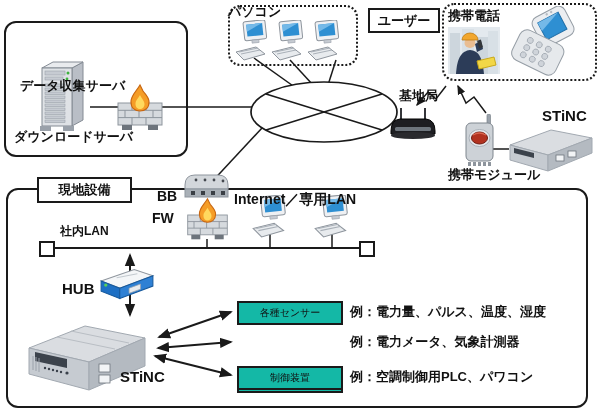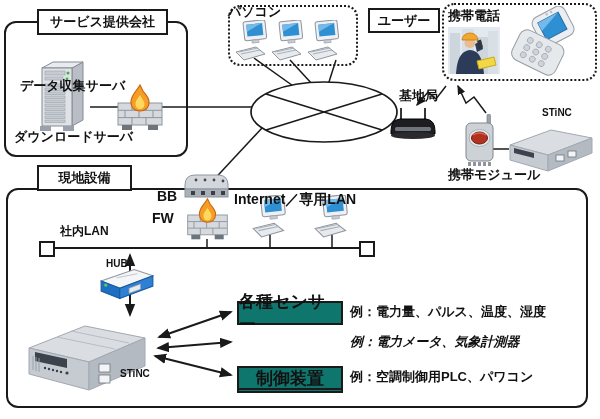--- a/index.html
+++ b/index.html
@@ -1,28 +1,28 @@
 <!DOCTYPE html>
 <html><head>
 <meta charset="utf-8">
 <style>
   html,body{margin:0;padding:0;background:#fff;}
   #stage{position:relative;width:600px;height:419px;background:#fff;overflow:hidden;
          font-family:"Liberation Sans","DejaVu Sans",sans-serif;color:#111;}
   svg.icon{position:absolute;z-index:2;}
   .lbl{position:absolute;z-index:3;font-size:13px;font-weight:600;white-space:nowrap;line-height:1.15;}
   .lbl.c{text-align:left;}
-  .lbl.big{font-size:10px;}
+  .lbl.big{font-size:15px;}
   .titlebox{position:absolute;z-index:4;background:#fff;border:2px solid #1a1a1a;
             display:flex;align-items:center;justify-content:center;
             font-size:13px;font-weight:700;white-space:nowrap;}
   .groupbox{position:absolute;z-index:0;border:2px solid #1a1a1a;border-radius:12px;background:#fff;}
   .dotbox{position:absolute;z-index:0;border:2px dotted #1a1a1a;border-radius:12px;background:#fff;}
-  .devbox{position:absolute;z-index:3;background:#0f766e;border:2px solid #1a1a1a;
-          display:flex;align-items:center;justify-content:center;font-size:17px;font-weight:700;}
+  .devbox{position:absolute;z-index:3;background:#14b8a6;border:2px solid #1a1a1a;
+          display:flex;align-items:center;justify-content:center;font-size:10px;font-weight:400;}
   .sq{position:absolute;z-index:3;width:12px;height:12px;background:#fff;border:2px solid #1a1a1a;}
   #lines{position:absolute;left:0;top:0;z-index:1;pointer-events:none;}
 </style>
 </head>
 <body>
 
 <div id="stage">
 
   <svg id="lines" width="600" height="419" viewBox="0 0 600 419">
     <defs>
@@ -47,21 +47,20 @@
       <path d="M270,233 L270,248"></path>
       <path d="M332,233 L332,248"></path>
       <path d="M130,255 L130,315" stroke-width="2" marker-start="url(#ah)" marker-end="url(#ah)"></path>
       <path d="M159,337 L231,312" stroke-width="2" marker-start="url(#ah)" marker-end="url(#ah)"></path>
       <path d="M158,348 L231,342" stroke-width="2" marker-start="url(#ah)" marker-end="url(#ah)"></path>
       <path d="M155,356 L231,375" stroke-width="2" marker-start="url(#ah)" marker-end="url(#ah)"></path>
     </g>
   </svg>
 
   <div class="groupbox" style="left:4px;top:21px;width:180px;height:132px;"></div>
-  <div class="titlebox" style="left:37px;top:9px;width:127px;height:22px;">サービス提供会社</div>
   <div class="lbl c" style="left:20px;top:40px;width:160px;margin-top:39px;">データ収集サーバ</div>
   <div class="lbl c" style="left:14px;top:130px;width:172px;">ダウンロードサーバ</div>
 
   <svg class="icon" style="left:36px;top:60px;" width="56" height="74" viewBox="0 0 56 74">
     <polygon points="36,8 47,2 47,60 36,66" fill="#b9bec6" stroke="#848b94"></polygon>
     <polygon points="6,8 17,2 47,2 36,8" fill="#e9ebee" stroke="#848b94"></polygon>
     <rect x="6" y="8" width="30" height="58" fill="#dfe2e6" stroke="#848b94"></rect>
     <rect x="9" y="11" width="20" height="4" fill="#c6cbd2" stroke="#9aa1aa" stroke-width="0.6"></rect>
     <rect x="9" y="17" width="18" height="3" fill="#c6cbd2" stroke="#9aa1aa" stroke-width="0.6"></rect>
     <circle cx="32" cy="13" r="1.5" fill="#3db13d"></circle>
@@ -210,21 +209,21 @@
   <svg class="icon" style="left:506px;top:125px;" width="90" height="48" viewBox="0 0 90 48">
     <polygon points="4,20 45,5 86,13 42,30" fill="#dadde1" stroke="#a2a9b1"></polygon>
     <polygon points="4,20 42,30 42,46 4,35" fill="#c6cbd1" stroke="#a2a9b1"></polygon>
     <polygon points="42,30 86,13 86,28 42,46" fill="#b4bac1" stroke="#a2a9b1"></polygon>
     <polygon points="8,23 28,28 28,33 8,28" fill="#3c434c"></polygon>
     <rect x="50" y="30" width="8" height="6" fill="#f2f4f6" stroke="#6e757d" stroke-width="0.8"></rect>
     <rect x="62" y="26" width="8" height="6" fill="#f2f4f6" stroke="#6e757d" stroke-width="0.8"></rect>
   </svg>
 
   <div class="groupbox" style="left:6px;top:188px;width:578px;height:216px;"></div>
-  <div class="titlebox" style="left:37px;top:165px;width:91px;height:22px;">現地設備</div>
+  <div class="titlebox" style="left:37px;top:177px;width:91px;height:22px;">現地設備</div>
 
   <div class="lbl" style="left:157px;top:188px;font-size:14px;text-align:right;">BB</div>
   <svg class="icon" style="left:182px;top:170px;" width="49" height="31" viewBox="0 0 49 31">
     <path d="M3,15 Q3,5 13,5 L36,5 Q46,5 46,15 L46,19 L3,19 z" fill="#d3d7db" stroke="#8e959d"></path>
     <rect x="3" y="19" width="43" height="8" fill="#a9b0b7" stroke="#8e959d"></rect>
     <g fill="#3a3f45">
       <rect x="9" y="21" width="4" height="4"></rect>
         <rect x="19" y="21" width="4" height="4"></rect>
       <rect x="29" y="21" width="4" height="4"></rect>
         <rect x="39" y="21" width="4" height="4"></rect>
@@ -277,21 +276,21 @@
       <rect x="9" y="1" width="22" height="19" rx="2" fill="#eef0f3" stroke="#8e959d"></rect>
       <rect x="12" y="4" width="16" height="12" fill="#2e8fd2"></rect>
       <polygon points="12,4 28,4 12,11" fill="#74b9e8"></polygon>
       <rect x="16" y="20" width="7" height="3" fill="#c6cbd2" stroke="#9aa1aa" stroke-width="0.6"></rect>
     </g>
     <polygon points="1,32 21,27 30,34 9,40" fill="#e8ebee" stroke="#8e959d"></polygon>
     <polyline points="4,32 23,28" stroke="#a9b0b8" fill="none"></polyline>
     <polyline points="6,34 25,30" stroke="#a9b0b8" fill="none"></polyline>
   </svg>
 
-  <div class="lbl big" style="left:62px;top:258px;margin-left:44px;">HUB</div>
+  <div class="lbl big" style="left:62px;top:280px;">HUB</div>
   <svg class="icon" style="left:98px;top:266px;" width="58" height="36" viewBox="0 0 56 34">
     <polygon points="3,14 35,3 53,9 21,21" fill="#f4f6f8" stroke="#8e959d"></polygon>
     <line x1="18" y1="11" x2="38" y2="7" stroke="#c3c9cf"></line>
     <polygon points="3,14 21,21 21,31 3,24" fill="#1d6fc4" stroke="#15589c"></polygon>
     <polygon points="21,21 53,9 53,19 21,31" fill="#2e80d4" stroke="#15589c"></polygon>
     <polygon points="30,21 41,17 41,22 30,26" fill="#e8ebee" stroke="#9aa2ab" stroke-width="0.7"></polygon>
     <circle cx="7.5" cy="18" r="1.6" fill="#57d057"></circle>
   </svg>
 
   <svg class="icon" style="left:23px;top:318px;" width="128" height="76" viewBox="0 0 128 76">
@@ -316,16 +315,16 @@
     </g>
     <rect x="76" y="46" width="11" height="8" fill="#f2f4f6" stroke="#6e757d" stroke-width="0.8"></rect>
     <rect x="76" y="57" width="11" height="8" fill="#f2f4f6" stroke="#6e757d" stroke-width="0.8"></rect>
   </svg>
   <div class="lbl big" style="left:120px;top:368px;">STiNC</div>
 
   <div class="devbox" style="left:237px;top:301px;width:102px;height:20px;">各種センサー</div>
   <div class="devbox" style="left:237px;top:331px;width:102px;height:20px;margin-top:38px;">計測装置</div>
   <div class="devbox" style="left:237px;top:366px;width:102px;height:20px;">制御装置</div>
   <div class="lbl" style="left:350px;top:305px;">例：電力量、パルス、温度、湿度</div>
-  <div class="lbl" style="left:350px;top:335px;font-style:italic;">例：電力メータ、気象計測器</div>
+  <div class="lbl" style="left:350px;top:335px;">例：電力メータ、気象計測器</div>
   <div class="lbl" style="left:350px;top:370px;">例：空調制御用PLC、パワコン</div>
 
 </div>
 
 </body></html>

